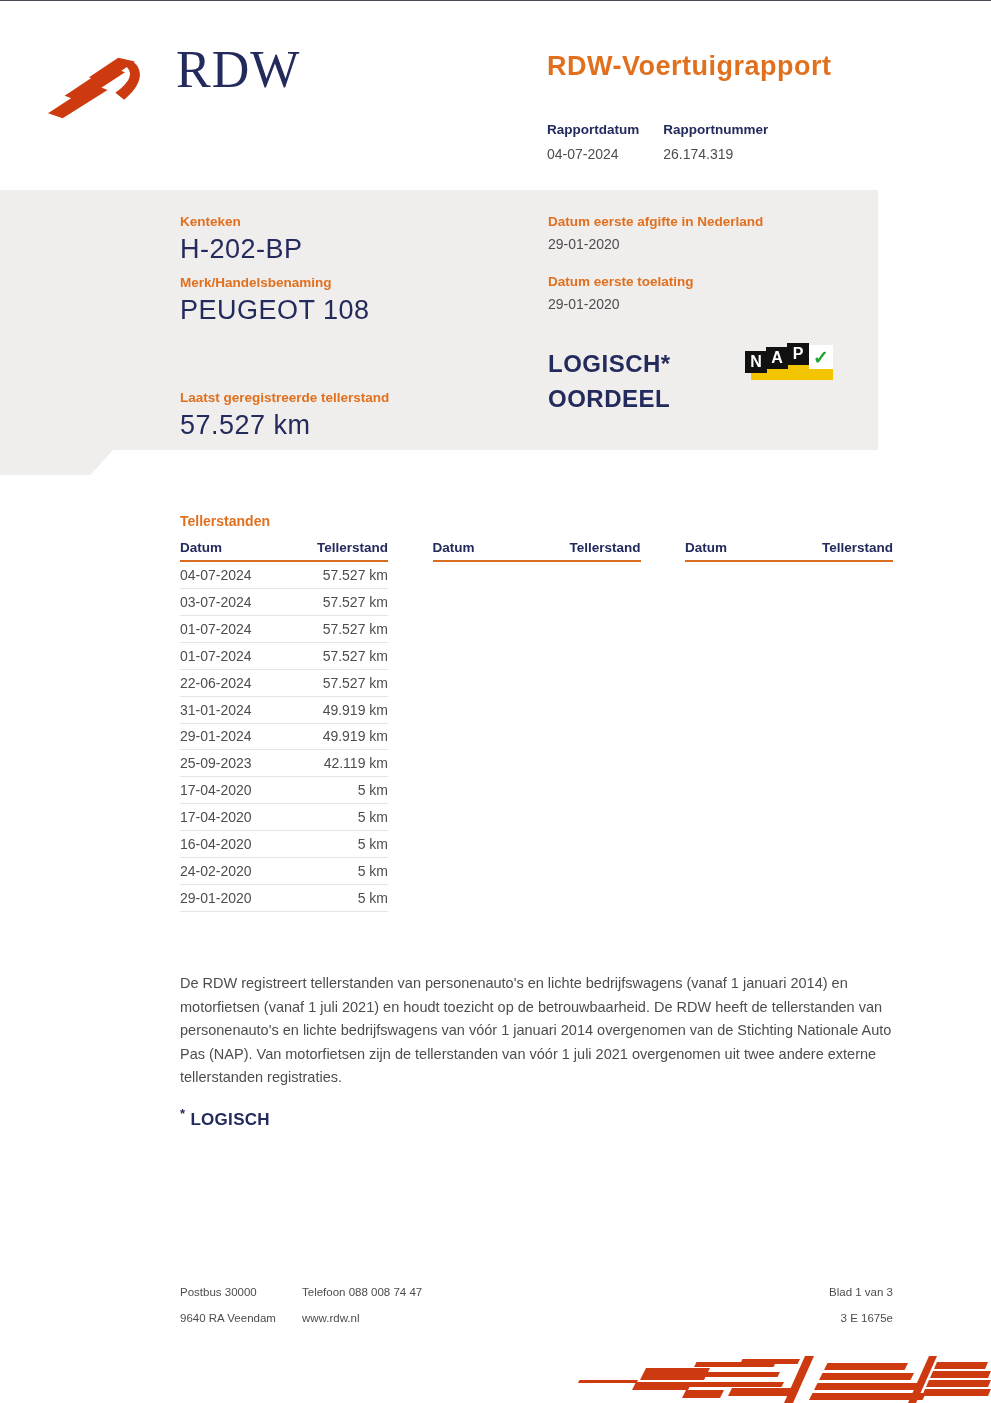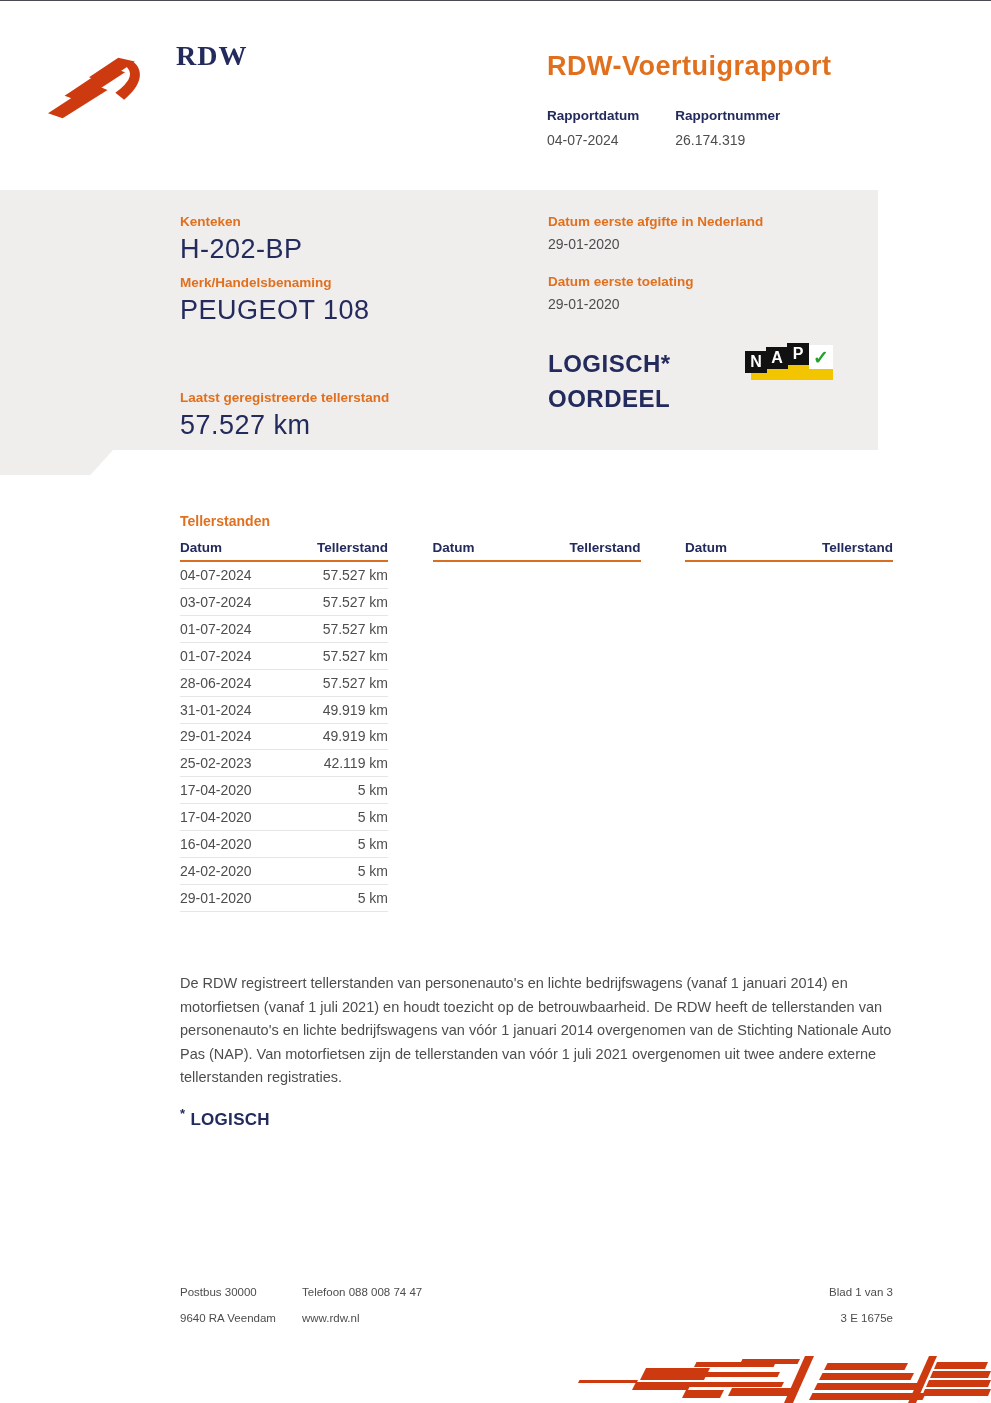--- a/index.html
+++ b/index.html
@@ -10,28 +10,28 @@
     font-family:"Liberation Sans", sans-serif;
     color:#4d4d4d;
     overflow:hidden;
   }
   .top-rule { position:absolute; top:0; left:0; width:991px; height:1px; background:#4a4a55; }
 
   
   .logo-feather { position:absolute; left:48px; top:50px; width:122px; height:72px; }
   .wordmark {
     position:absolute; left:176px; top:40px;
-    font-family:"Liberation Serif", serif; font-weight:bold;
-    font-size:28px; letter-spacing:1px; color:#232a5c;
+    font-family:"Liberation Serif", serif; font-weight:normal;
+    font-size:52px; letter-spacing:1px; color:#232a5c;
   }
   .doc-title {
     position:absolute; left:547px; top:51px;
     font-size:27px; font-weight:bold; letter-spacing:.5px; color:#e0701e;
   }
-  .meta { position:absolute; left:547px; top:108px; display:flex; gap:36px; }
+  .meta { position:absolute; left:547px; top:122px; display:flex; gap:24px; }
   .meta .col { display:flex; flex-direction:column; }
   .meta .lbl { font-size:13.5px; font-weight:bold; color:#232a5c; }
   .meta .val { font-size:14px; color:#4d4d4d; margin-top:9px; }
 
   
   .panel { position:absolute; left:0; top:190px; width:878px; height:260px; background:#f0eded; }
   .panel-foot {
     position:absolute; left:0; top:450px; width:113px; height:25px; background:#f0eded;
     clip-path:polygon(0 0, 100% 0, 80% 100%, 0 100%);
   }
@@ -166,33 +166,33 @@
       </div>
     <div class="trow">
         <span>01-07-2024</span>
         <span>57.527 km</span>
       </div>
     <div class="trow">
         <span>01-07-2024</span>
         <span>57.527 km</span>
       </div>
     <div class="trow">
-        <span>28-06-2024</span>
+        <span>22-06-2024</span>
         <span>57.527 km</span>
       </div>
     <div class="trow">
         <span>31-01-2024</span>
         <span>49.919 km</span>
       </div>
     <div class="trow">
         <span>29-01-2024</span>
         <span>49.919 km</span>
       </div>
     <div class="trow">
-        <span>25-02-2023</span>
+        <span>25-09-2023</span>
         <span>42.119 km</span>
       </div>
     <div class="trow">
         <span>17-04-2020</span>
         <span>5 km</span>
       </div>
     <div class="trow">
         <span>17-04-2020</span>
         <span>5 km</span>
       </div>

